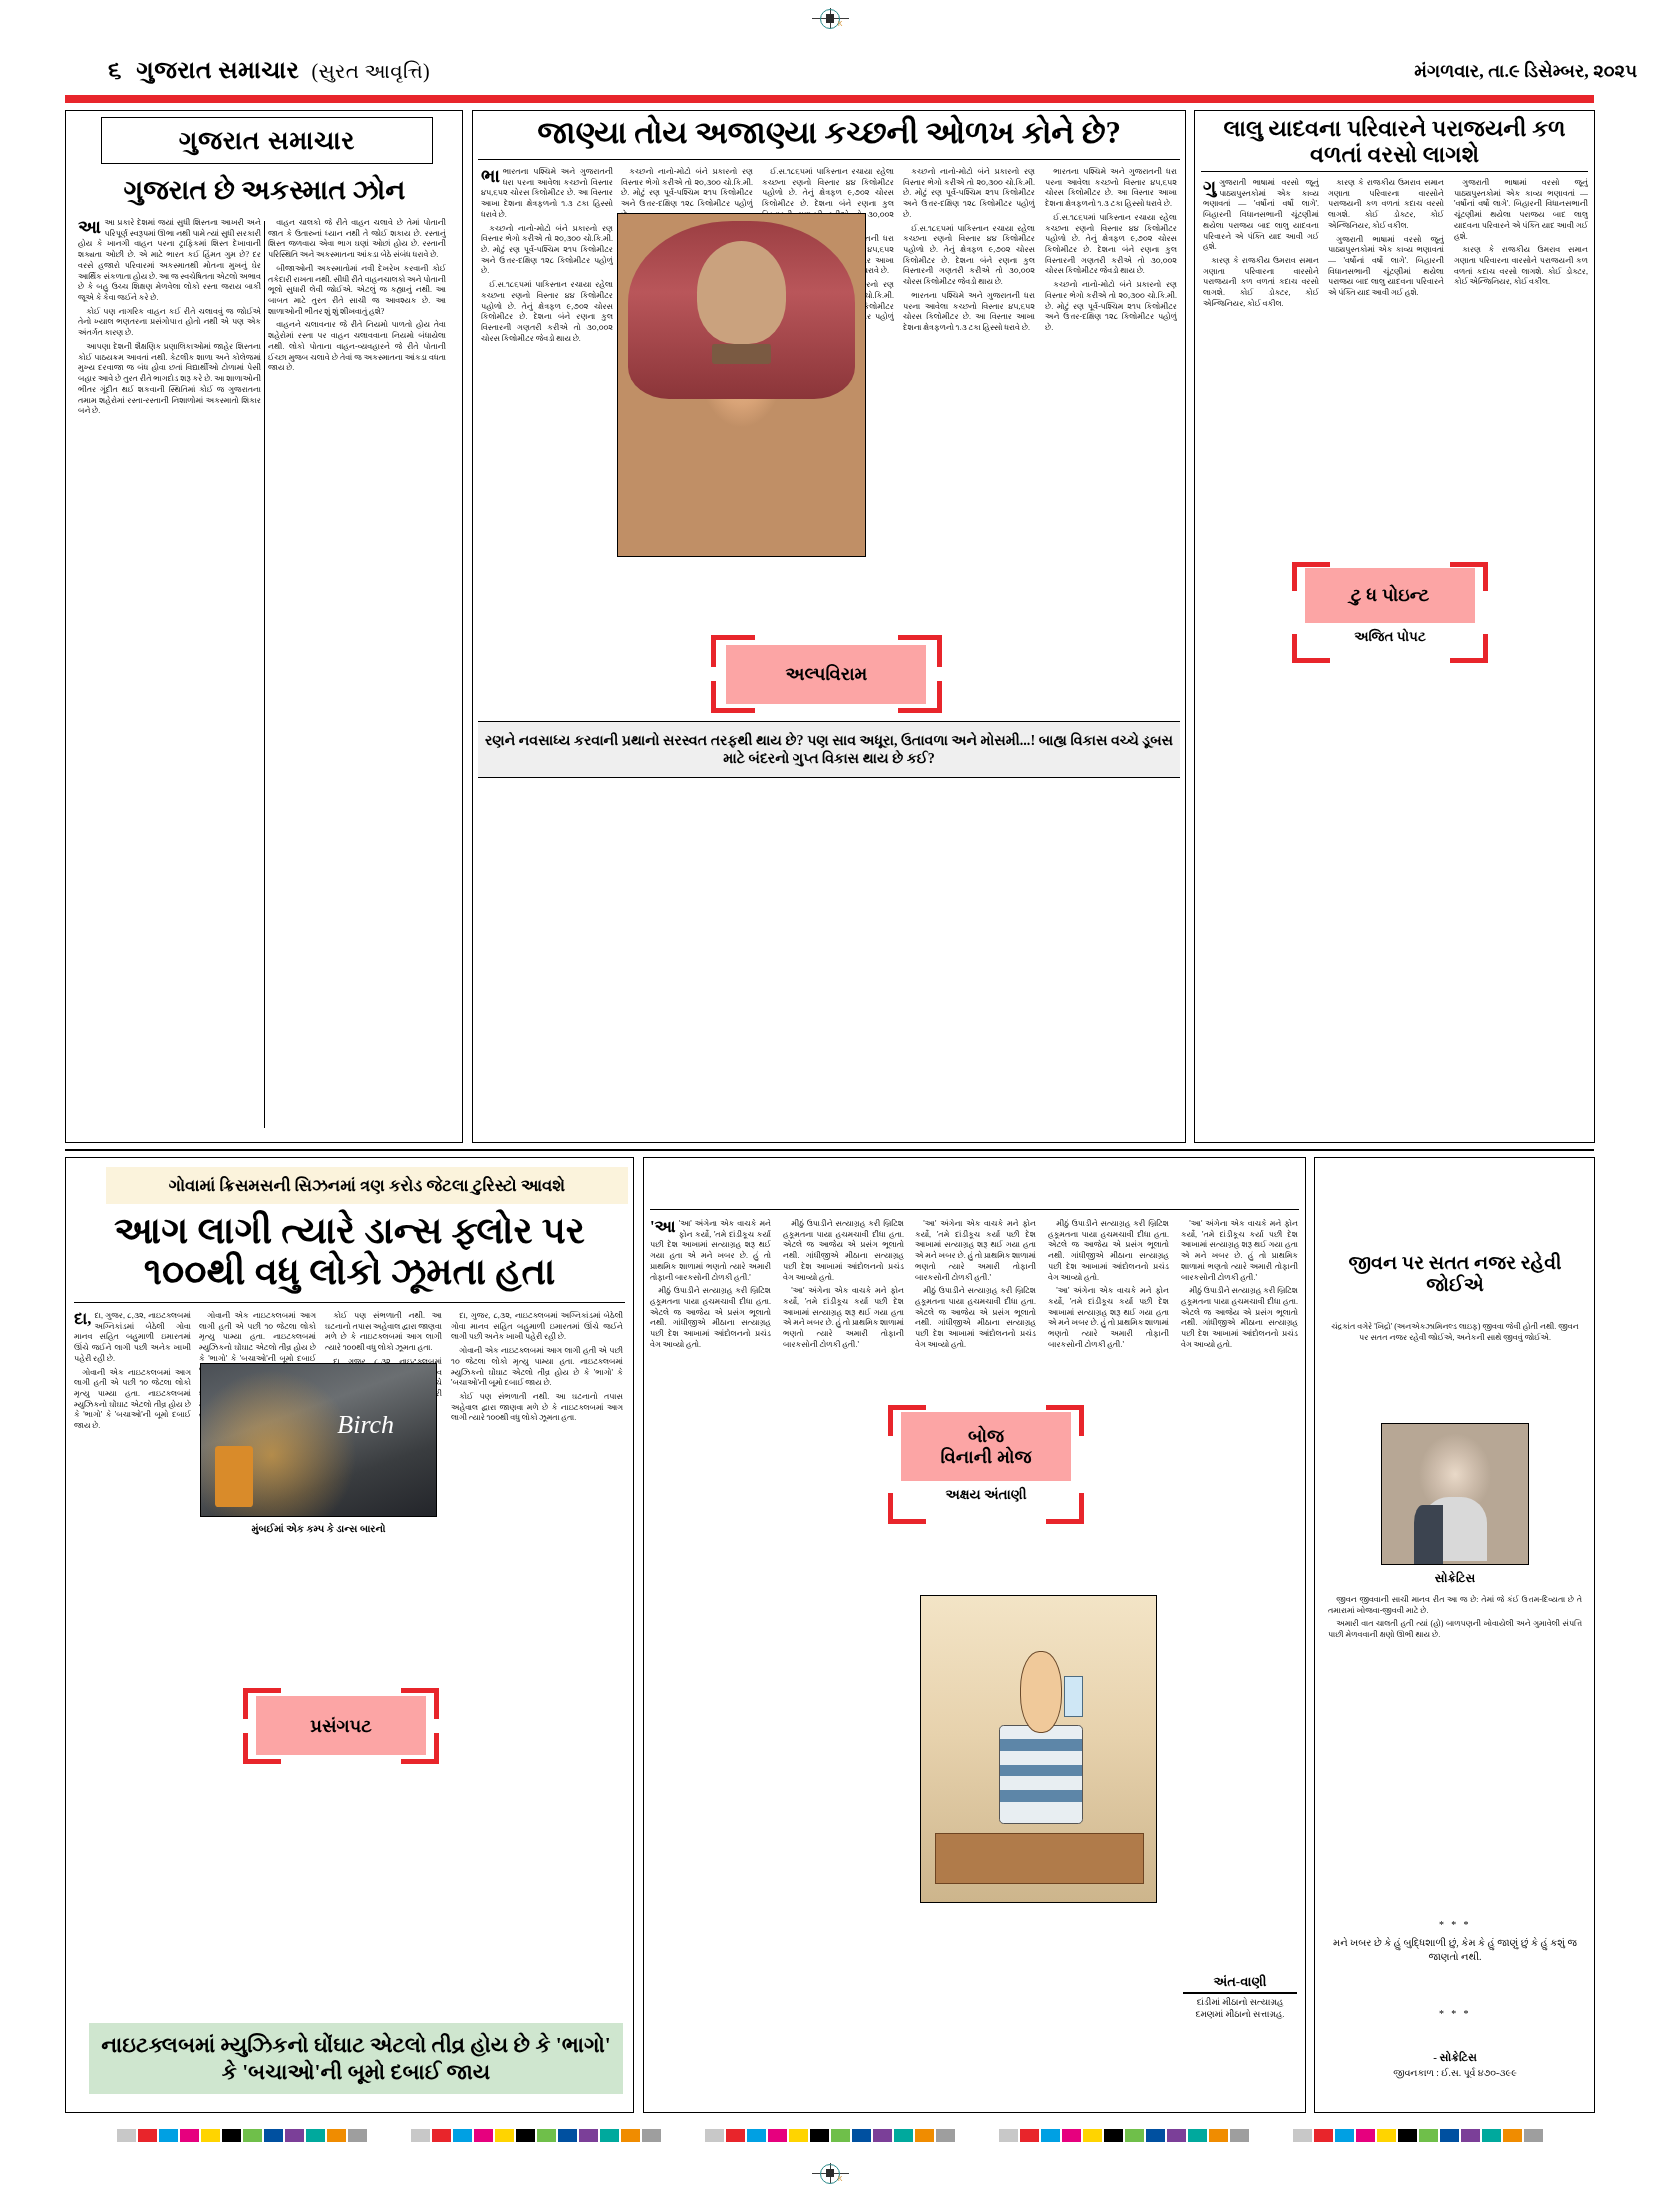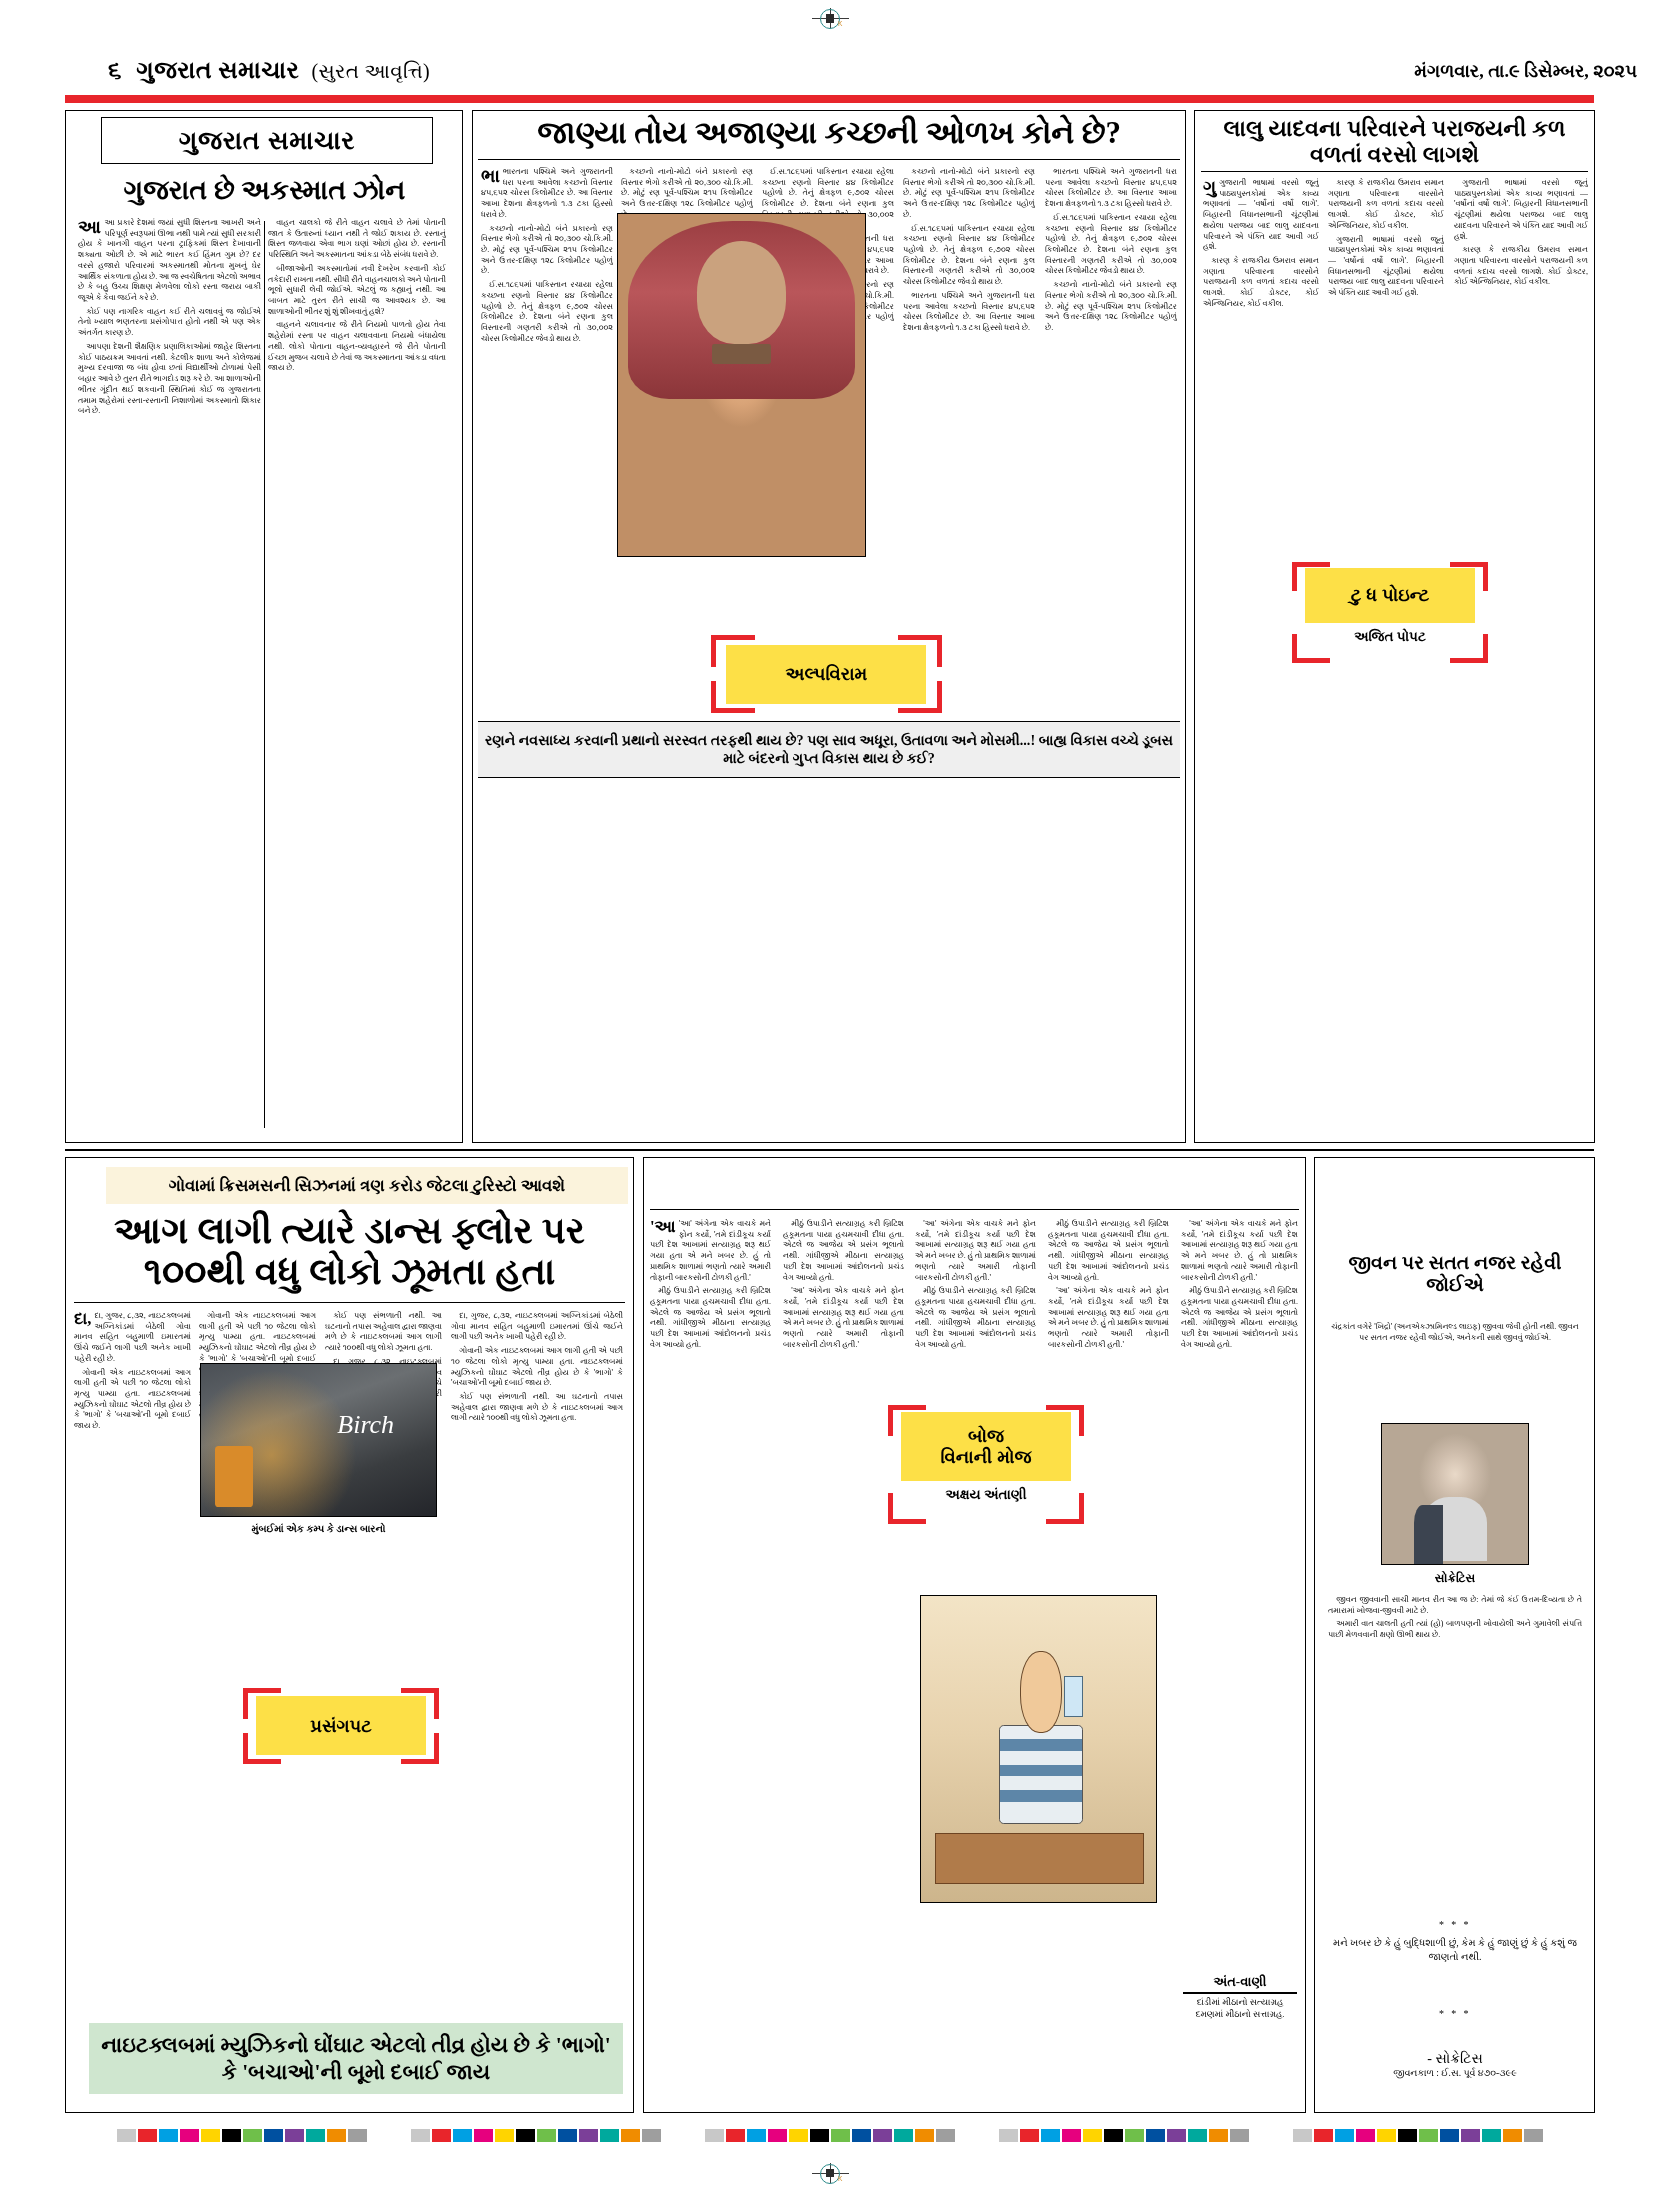--- a/index.html
+++ b/index.html
@@ -38,21 +38,21 @@
   .logo-box span{font-size:25.5px;font-weight:bold;letter-spacing:0.6px;font-family:"Liberation Sans",sans-serif;}
 
   .hl-1{font-size:27px;font-weight:bold;text-align:center;line-height:1.12;}
   .hl-big{font-size:31px;font-weight:bold;text-align:center;line-height:1.12;letter-spacing:-0.2px;}
   .hl-mid{font-size:22.5px;font-weight:bold;text-align:center;line-height:1.14;}
   .hl-huge{font-size:37px;font-weight:bold;text-align:center;line-height:1.1;}
 
   
   .tagwrap{position:absolute;}
   .tagbox{position:relative;box-sizing:border-box;}
-  .tagbox .yel{background:#fde047;display:flex;align-items:center;justify-content:center;
+  .tagbox .yel{background:#fca5a5;display:flex;align-items:center;justify-content:center;
      box-sizing:border-box;}
   .tagbox .yel span{font-size:18px;font-weight:bold;line-height:1.12;text-align:center;
      font-family:"Liberation Sans",sans-serif;}
   .br-tl,.br-tr,.br-bl,.br-br{position:absolute;background:transparent;}
   .br-tl{border-left:5.3px solid #e8252b;border-top:5.3px solid #e8252b;}
   .br-tr{border-right:5.3px solid #e8252b;border-top:5.3px solid #e8252b;}
   .br-bl{border-left:5.3px solid #e8252b;border-bottom:5.3px solid #e8252b;}
   .br-br{border-right:5.3px solid #e8252b;border-bottom:5.3px solid #e8252b;}
   .tag-author{text-align:center;font-size:13.6px;font-weight:bold;margin-top:3px;}
 
@@ -356,21 +356,21 @@
   <div class="cap-under" style="position:absolute;left:1381px;top:1569px;width:148px;">સોક્રેટિસ</div>
 
   <div class="sm" style="position:absolute;left:1328px;top:1595px;width:254px;height:332px;overflow:hidden;">
     <p><span>જીવન જીવવાની સાચી માનવ રીત આ જ છે: તેમાં જે કંઈ ઉત્તમ-દિવ્યતા છે તે તમારામાં ખોજવા-જીવવી માટે છે.</span></p>
     <p><span>અમારી વાત ચાલતી હતી ત્યાં (હો) બાળપણની ખોવાયેલી અને ગુમાવેલી સંપત્તિ પાછી મેળવવાની ક્ષણો ઊભી થાય છે.</span></p>
   </div>
 
   <div class="stars" style="position:absolute;left:1328px;top:1915px;width:254px;">* * *</div>
   <div class="sm" style="position:absolute;left:1328px;top:1936px;width:254px;text-align:center;font-size:10px;line-height:1.4;">મને ખબર છે કે હું બુદ્ધિશાળી છું, કેમ કે હું જાણું છું કે હું કશું જ જાણતો નથી.</div>
   <div class="stars" style="position:absolute;left:1328px;top:2004px;width:254px;">* * *</div>
-  <div style="position:absolute;left:1328px;top:2051px;width:254px;text-align:center;font-size:14px;font-weight:normal;">- સોક્રેટિસ</div>
+  <div style="position:absolute;left:1328px;top:2051px;width:254px;text-align:center;font-size:11px;font-weight:bold;">- સોક્રેટિસ</div>
   <div style="position:absolute;left:1328px;top:2068px;width:254px;text-align:center;font-size:9.5px;">જીવનકાળ : ઈ.સ. પૂર્વ ૪૭૦-૩૯૯</div>
 
   <div class="colorbar" id="colorbar">
       <i style="background: rgb(255, 255, 255);"></i>
       <i style="background: rgb(200, 200, 200);"></i>
       <i style="background: rgb(232, 37, 43);"></i>
       <i style="background: rgb(0, 160, 227);"></i>
       <i style="background: rgb(230, 0, 126);"></i>
       <i style="background: rgb(255, 212, 0);"></i>
       <i style="background: rgb(0, 0, 0);"></i>

